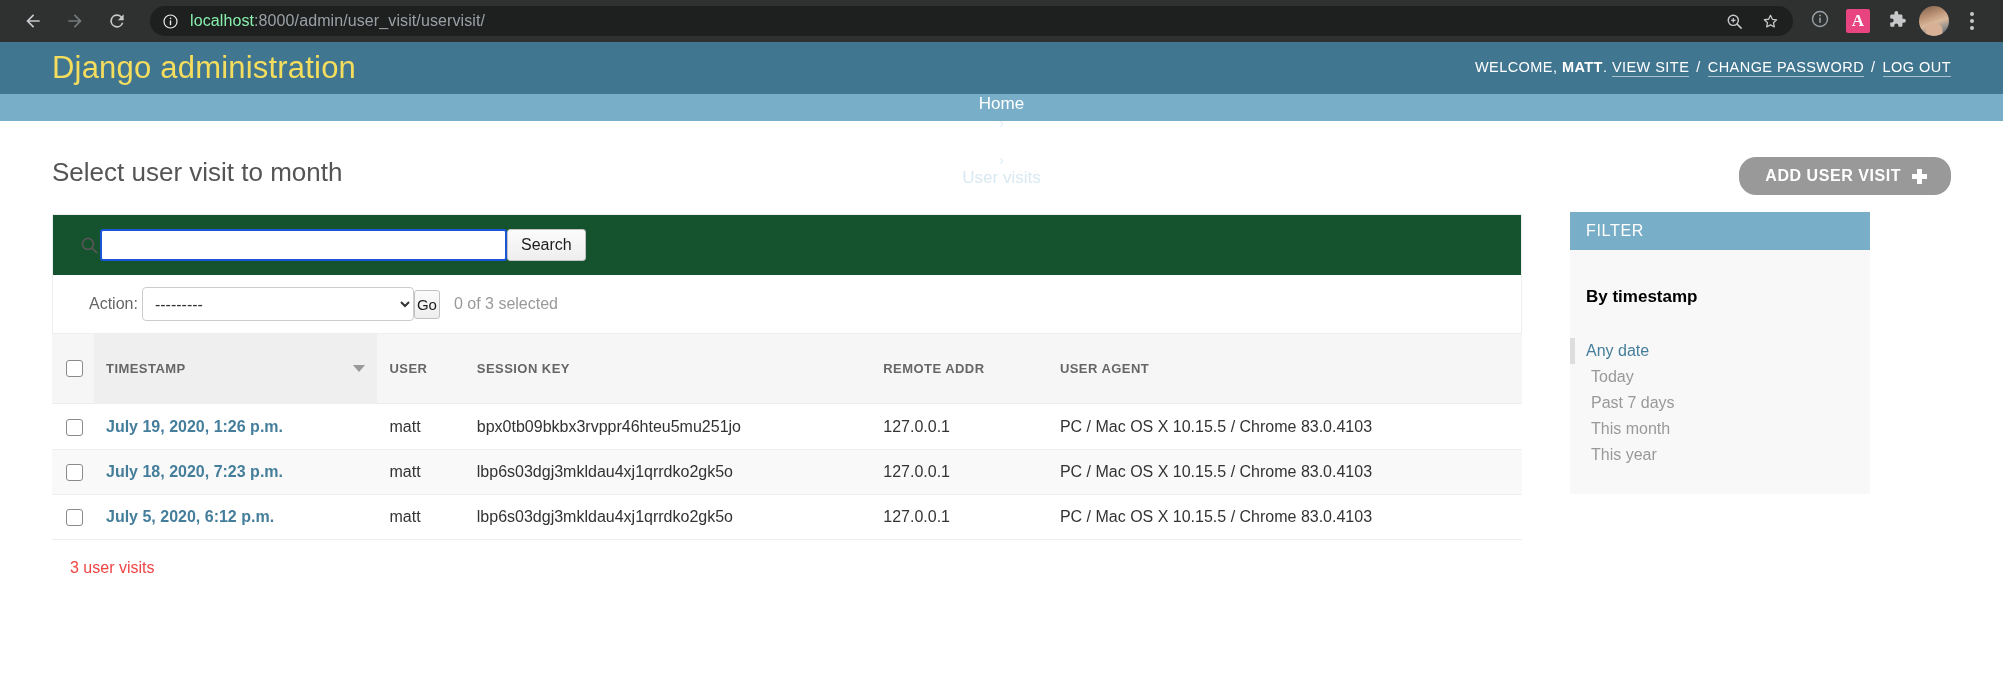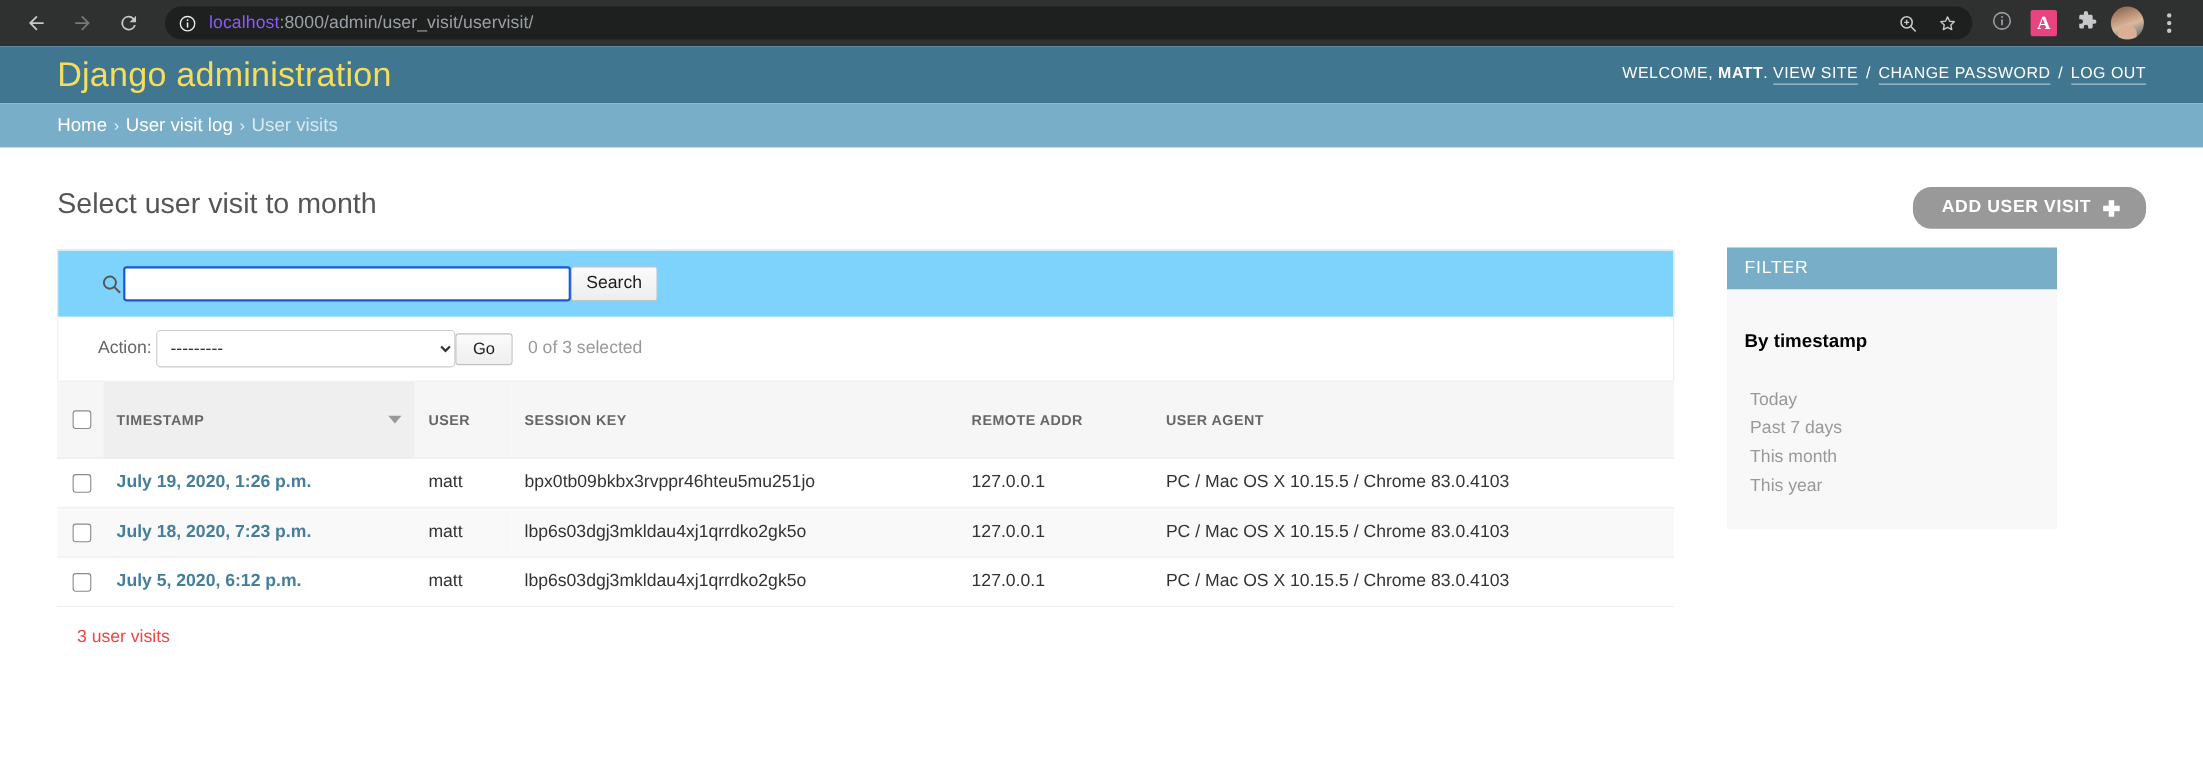--- a/index.html
+++ b/index.html
@@ -40,21 +40,21 @@
   }
   .omni-info { flex: none; display: flex; align-items: center; margin-right: 11px; }
   .omni-url {
     font-size: 16px;
     color: #9aa0a6;
     white-space: nowrap;
     overflow: hidden;
     text-overflow: ellipsis;
     letter-spacing: 0.1px;
   }
-  .omni-url b { color: #8b5cf6; font-weight: 400; }
+  .omni-url b { color: #86efac; font-weight: 400; }
   .omni-actions { display: flex; align-items: center; gap: 2px; margin-left: auto; flex: none; }
   .omni-icon-btn, .chrome-icon-btn {
     width: 34px; height: 34px;
     display: flex; align-items: center; justify-content: center;
     border-radius: 50%;
     flex: none;
   }
   .ext-badge {
     width: 24px; height: 24px;
     background: #e8447f;
@@ -117,26 +117,27 @@
     color: #ffffff;
     text-decoration: none;
     border-bottom: 1px solid rgba(255,255,255,0.55);
     padding-bottom: 1px;
   }
   .dj-usertools .sep { padding: 0 7px; }
 
   
   .breadcrumbs {
     background: #79aec8;
-    height: 40px;
+    height: 27px;
     display: flex;
     align-items: center;
     padding: 0 52px;
     font-size: 17px;
     color: #ffffff;
+    flex-direction: column;
   }
   .breadcrumbs a { color: #ffffff; text-decoration: none; }
   .breadcrumbs .crumb-sep { padding: 0 6px; color: #e0eef5; font-size: 15px; }
   .breadcrumbs .current { color: #d9e9f1; }
 
   
   .content-wrap {
     display: flex;
     padding: 0 52px;
     position: relative;
@@ -178,26 +179,26 @@
     content: "";
     position: absolute;
     background: #ffffff;
   }
   .plus-glyph::before { left: 0; top: 5px; width: 15px; height: 5px; }
   .plus-glyph::after { top: 0; left: 5px; width: 5px; height: 15px; }
 
   
   .module { background: #ffffff; }
   .search-bar {
-    background: #7dd3fc;
+    background: #14532d;
     border: 1px solid #eeeeee;
     border-bottom: none;
     display: flex;
     align-items: center;
-    padding: 14px 34px;
+    padding: 14px 22px;
   }
   .search-icon { flex: none; display: flex; align-items: center; margin-left: 4px; }
   .search-input {
     width: 407px;
     height: 32px;
     border: 2px solid #1a56d6;
     border-radius: 3px;
     padding: 3px 8px;
     font-size: 16px;
     font-family: "Liberation Sans", sans-serif;
@@ -233,21 +234,21 @@
     width: 272px;
     height: 34px;
     font-size: 16px;
     font-family: "Liberation Sans", sans-serif;
     border: 1px solid #cccccc;
     border-radius: 4px;
     padding: 0 8px;
     background: #ffffff;
     color: #333333;
   }
-  .go-btn { padding: 5px 15px; font-size: 15px; }
+  .go-btn { padding: 5px 2px; font-size: 15px; }
   .sel-count { color: #999999; font-size: 16px; margin-left: 14px; }
 
   
   table.results {
     border-collapse: collapse;
     width: 100%;
     font-size: 16px;
     background: #ffffff;
   }
   table.results thead th {
@@ -530,20 +531,21 @@
       </table>
 
       <div class="result-count">3 user visits</div>
     </div>
   </div>
 
   <div class="filter-col">
     <div class="filter-head">Filter</div>
     <h3 class="filter-group-title">By timestamp</h3>
     <ul class="filter-list">
+      <li class="selected"><a href="#">Any date</a></li>
       <li><a href="#">Today</a></li>
       <li><a href="#">Past 7 days</a></li>
       <li><a href="#">This month</a></li>
       <li><a href="#">This year</a></li>
     </ul>
   </div>
 
   <div class="add-btn-row">
     <a class="add-btn" href="#">
       <span>Add user visit</span>

